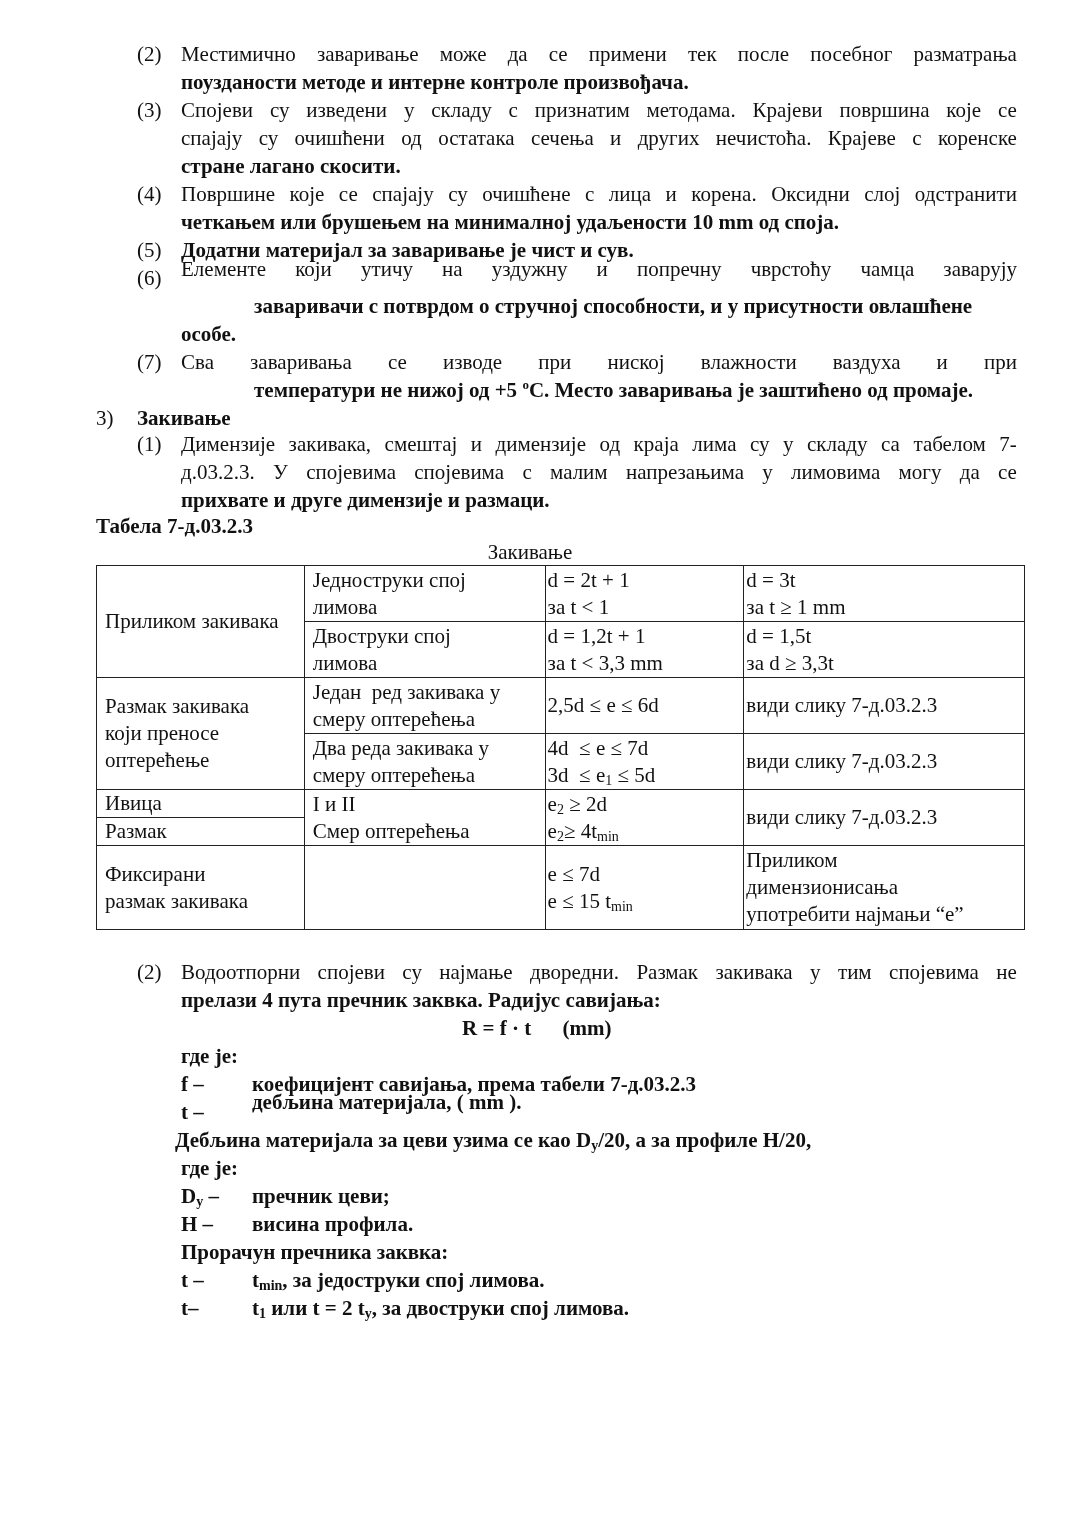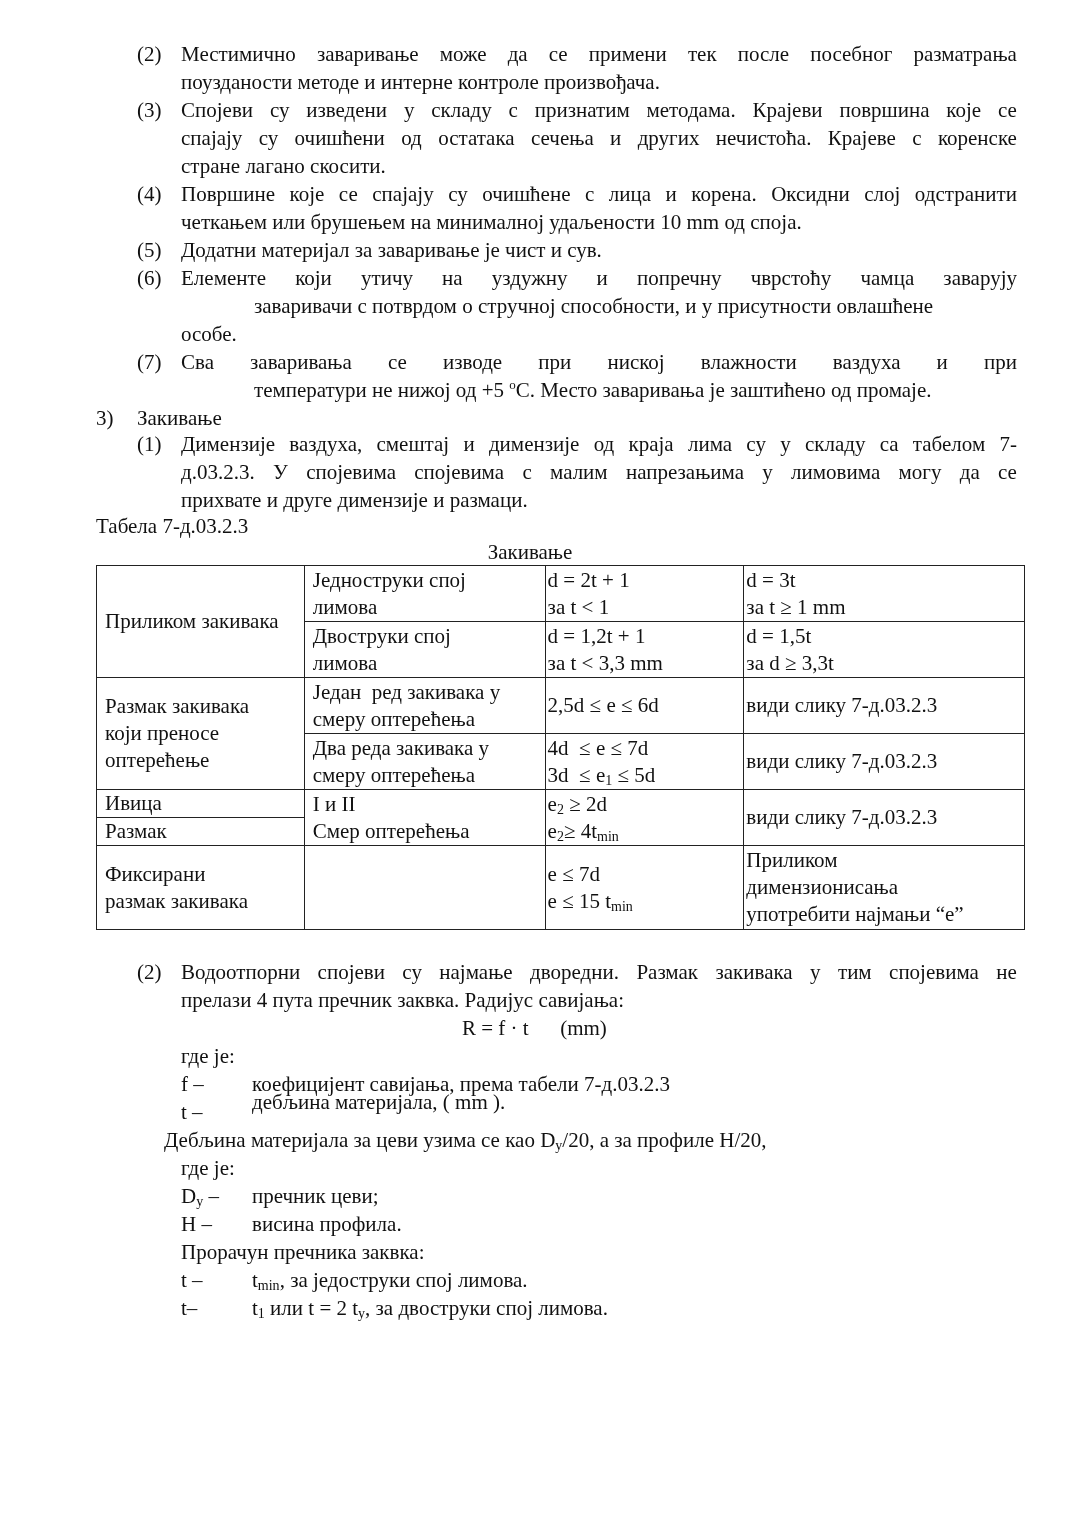--- a/index.html
+++ b/index.html
@@ -1,18 +1,18 @@
 <!DOCTYPE html>
 <html><head>
 <meta charset="utf-8">
 <style>
   html, body { margin:0; padding:0; background:#ffffff; }
   body { width:1090px; height:1530px; position:relative; overflow:hidden;
          font-family:"Liberation Serif", "DejaVu Serif", serif; color:#111; font-size:21px; }
-  .line { position:absolute; white-space:nowrap; line-height:28px; }
+  .line { position:absolute; white-space:nowrap; line-height:28px;font-weight:bold; }
   .just { position:absolute; line-height:28px; text-align:justify; text-align-last:justify; white-space:nowrap; display:flex; justify-content:space-between; }
   .num { position:absolute; line-height:28px; }
   sub { font-size:14px; vertical-align:-3px; line-height:0; }
   sup { font-size:13px; vertical-align:8px; line-height:0; }
   table { position:absolute; left:96px; top:565px; border-collapse:collapse; width:929px; }
   td { border:1.5px solid #222; padding:0 8px; font-size:21px; line-height:27px; vertical-align:middle; }
   td.c { text-align:left; padding:0 2px; }
   td.l { text-align:left; }
   .caption { position:absolute; left:0; width:1090px; text-align:center; line-height:28px; }
 </style>
@@ -80,21 +80,21 @@
     <span>Оксидни</span>
     <span>слој</span>
     <span>одстранити</span>
   </div>
 <div class="line" style="left:181px;top:208px">четкањем или брушењем на минималној удаљености 10 mm од споја.</div>
 
 <div class="num" style="left:137px;top:236px">(5)</div>
 <div class="line" style="left:181px;top:236px">Додатни материјал за заваривање је чист и сув.</div>
 
 <div class="num" style="left:137px;top:264px">(6)</div>
-<div class="just" style="left:181px;top:264px;width:836px;word-spacing:14px">
+<div class="just" style="left:181px;top:255px;width:836px;word-spacing:14px">
     <span>Елементе</span>
     <span>који</span>
     <span>утичу</span>
     <span>на</span>
     <span>уздужну</span>
     <span>и</span>
     <span>попречну</span>
     <span>чврстоћу</span>
     <span>чамца</span>
     <span>заварују</span>
@@ -116,21 +116,21 @@
     <span>при</span>
   </div>
 <div class="line" style="left:254px;top:376px"><span>температури не нижој од +5 </span><sup>o</sup><span>C. Место заваривања је заштићено од промаје.</span></div>
 
 <div class="num" style="left:96px;top:404px">3)</div>
 <div class="line" style="left:137px;top:404px">Закивање</div>
 
 <div class="num" style="left:137px;top:430px">(1)</div>
 <div class="just" style="left:181px;top:430px;width:836px">
     <span>Димензије</span>
-    <span>ваздуха,</span>
+    <span>закивака,</span>
     <span>смештај</span>
     <span>и</span>
     <span>димензије</span>
     <span>од</span>
     <span>краја</span>
     <span>лима</span>
     <span>су</span>
     <span>у</span>
     <span>складу</span>
     <span>са</span>
@@ -267,21 +267,21 @@
   </div>
 <div class="line" style="left:181px;top:986px">прелази 4 пута пречник заквка. Радијус савијања:</div>
 <div class="line" style="left:462px;top:1014px;white-space:pre">R = f · t      (mm)</div>
 <div class="line" style="left:181px;top:1042px">где је:</div>
 
 <div class="line" style="left:181px;top:1070px">f –</div>
 <div class="line" style="left:252px;top:1070px">коефицијент савијања, према табели 7-д.03.2.3</div>
 <div class="line" style="left:181px;top:1098px">t –</div>
 <div class="line" style="left:252px;top:1088px">дебљина материјала, ( mm ).</div>
 
-<div class="line" style="left:164px;top:1126px"><span>Дебљина материјала за цеви узима се као D</span><sub>y</sub><span>/20, а за профиле H/20,</span></div>
+<div class="line" style="left:175px;top:1126px"><span>Дебљина материјала за цеви узима се као D</span><sub>y</sub><span>/20, а за профиле H/20,</span></div>
 <div class="line" style="left:181px;top:1154px">где је:</div>
 
 <div class="line" style="left:181px;top:1182px"><span>D</span><sub>y</sub><span> –</span></div>
 <div class="line" style="left:252px;top:1182px">пречник цеви;</div>
 <div class="line" style="left:181px;top:1210px">H –</div>
 <div class="line" style="left:252px;top:1210px">висина профила.</div>
 
 <div class="line" style="left:181px;top:1238px">Прорачун пречника заквка:</div>
 
 <div class="line" style="left:181px;top:1266px">t –</div>

